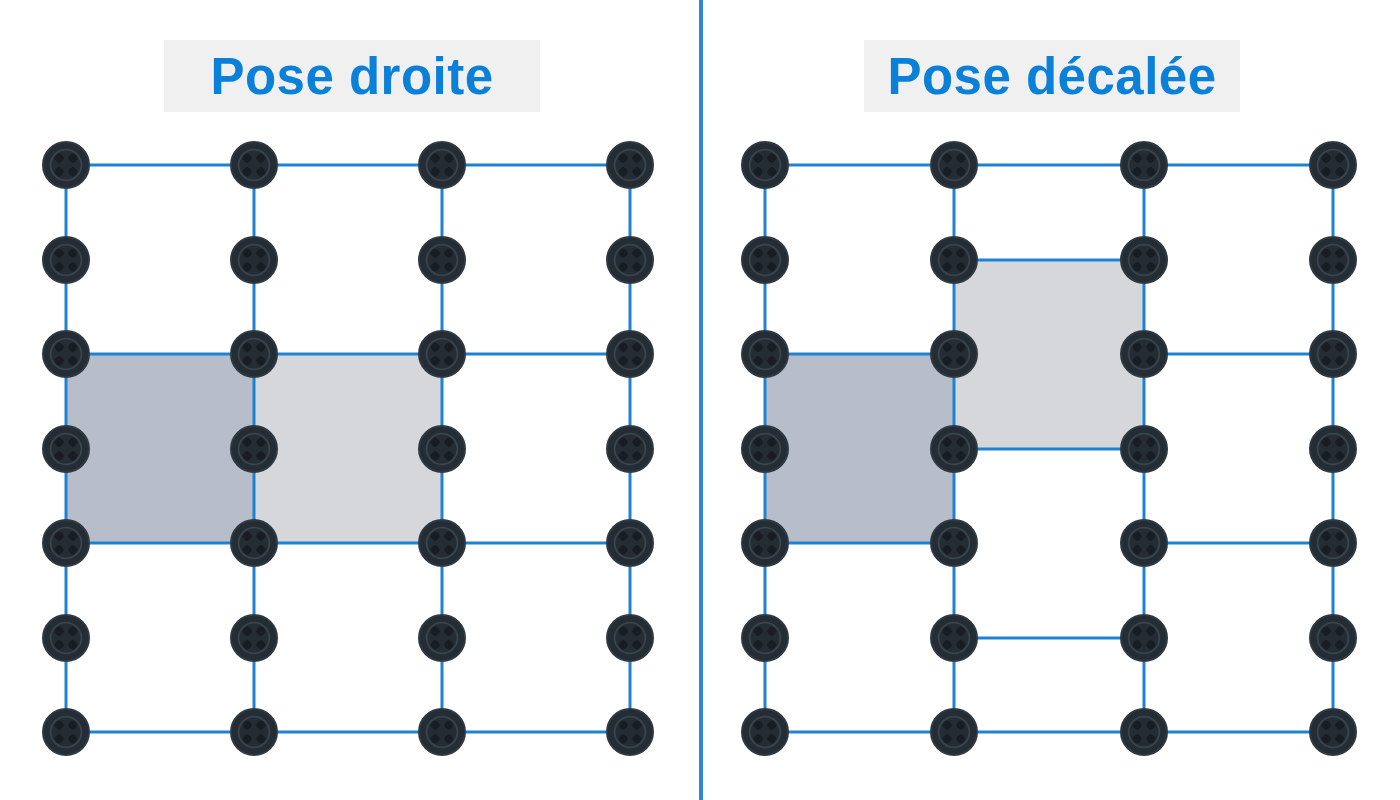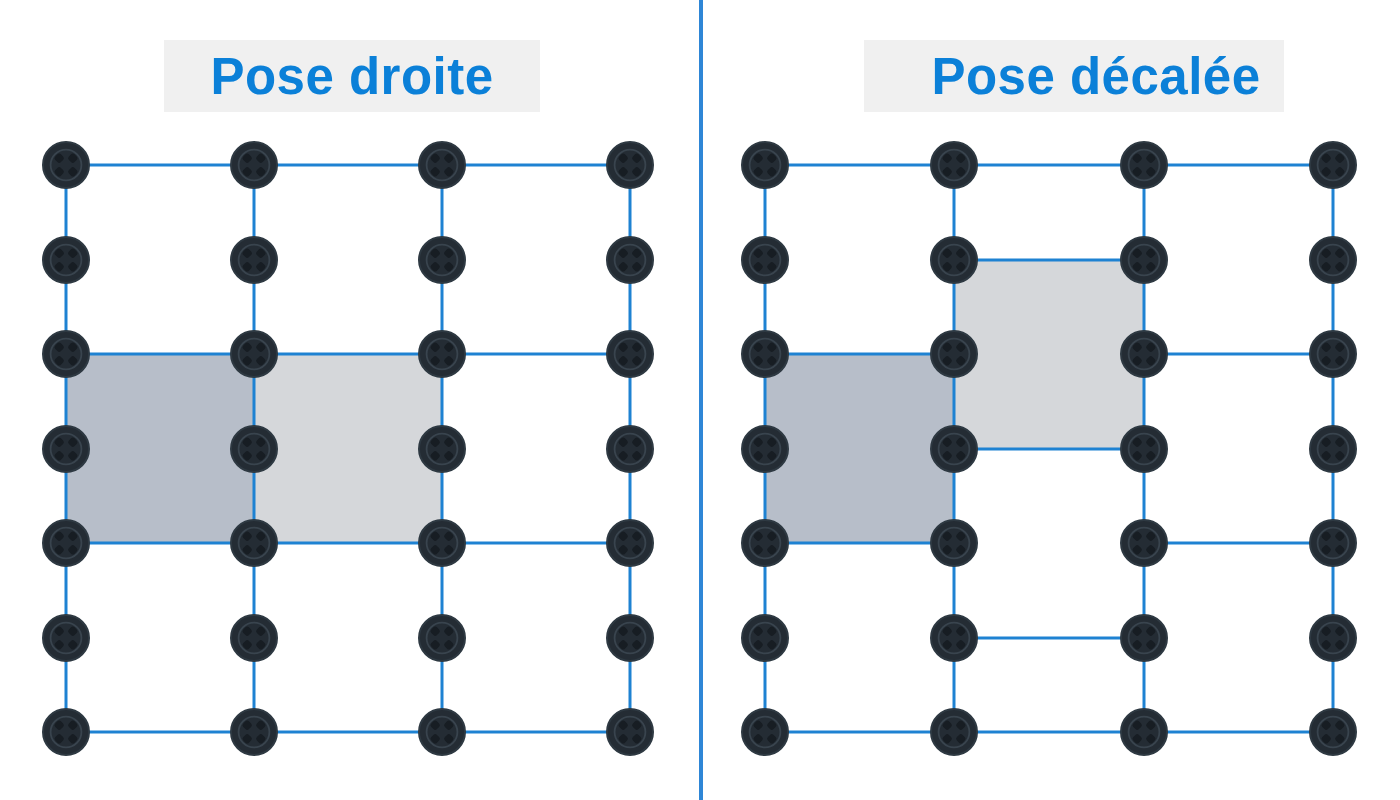--- a/index.html
+++ b/index.html
@@ -29,21 +29,21 @@
     height: 72px;
     display: flex;
     align-items: center;
     justify-content: center;
     font-size: 51px;
     font-weight: 700;
     letter-spacing: 0.5px;
     white-space: nowrap;
   }
   #title-left  { left: 164px; width: 376px; }
-  #title-right { left: 864px; width: 376px; padding-left: 44px; }
+  #title-right { left: 864px; width: 376px; }
 </style>
 </head>
 <body>
 
 <div class="stage" style="background: rgb(255, 255, 255);">
   <svg id="diagram-svg" xmlns="http://www.w3.org/2000/svg" viewBox="0 0 1400 800">
       <g>
         <rect x="66" y="354" width="188" height="189" fill="#b7bec9"></rect>
         <rect x="254" y="354" width="188" height="189" fill="#d5d7da"></rect>
         <line x1="66" y1="165" x2="630" y2="165" stroke="#1e82d2" stroke-width="3"></line>

